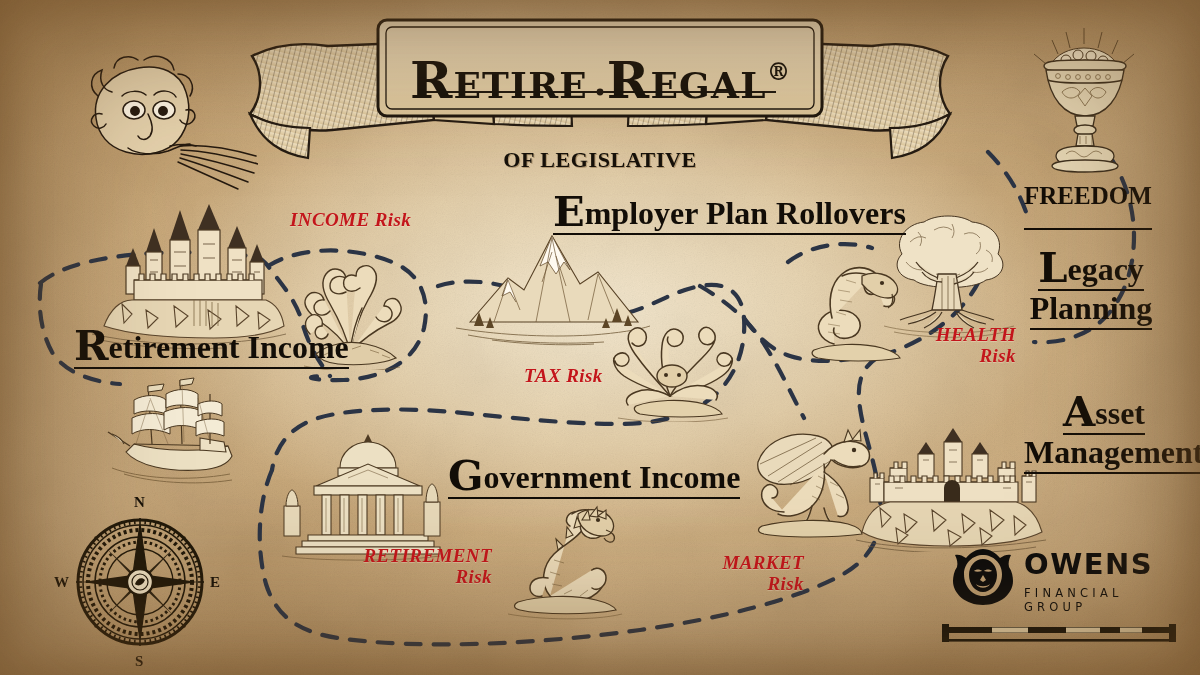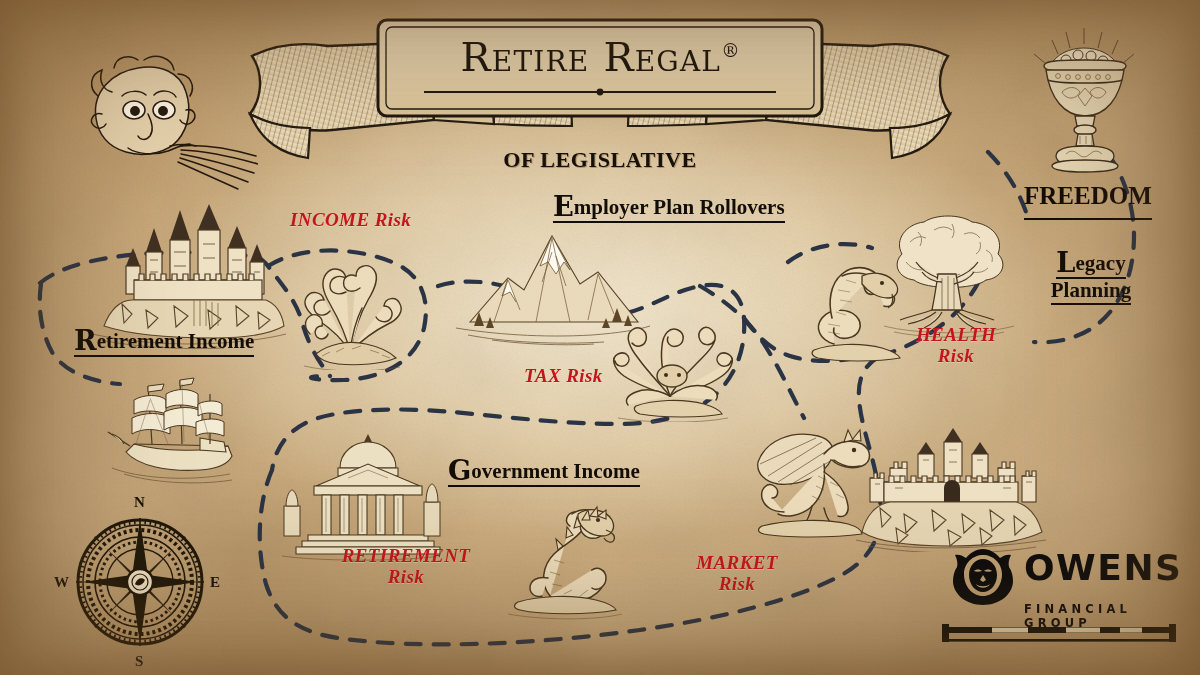--- a/index.html
+++ b/index.html
@@ -17,56 +17,56 @@
       radial-gradient(circle at 35% 40%, rgba(120,86,44,0.10) 0%, rgba(120,86,44,0) 12%),
       radial-gradient(circle at 62% 66%, rgba(120,86,44,0.09) 0%, rgba(120,86,44,0) 10%),
       linear-gradient(115deg, rgba(190,150,96,0.30) 0%, rgba(236,216,178,0.10) 30%, rgba(186,146,92,0.26) 55%, rgba(238,219,182,0.10) 78%, rgba(176,136,84,0.30) 100%);
   }
   
   #grain{position:absolute;inset:0;pointer-events:none;opacity:.5;mix-blend-mode:multiply;}
   #vign{position:absolute;inset:0;pointer-events:none;
     box-shadow:inset 0 0 130px 40px rgba(96,64,28,.55), inset 0 0 44px 6px rgba(112,76,34,.40);}
   .blk{position:absolute;color:#120d07;white-space:nowrap;}
   
-  .realm{font-weight:700;font-size:21px;line-height:1.12;}
+  .realm{font-weight:700;font-size:32px;line-height:1.12;}
   .realm .dc{font-family:"DejaVu Serif", serif;font-weight:700;font-size:1.30em;line-height:0;
              vertical-align:-2px;letter-spacing:0;}
   .realm .ul{border-bottom:2px solid #120d07;padding-bottom:1px;display:inline-block;}
   .realm.ctr{text-align:center;}
 
   
   .risk{position:absolute;color:#c3151b;font-style:italic;font-weight:700;
         font-size:19px;line-height:1.08;letter-spacing:.4px;white-space:nowrap;
         text-shadow:0 1px 0 rgba(255,245,225,.30);}
-  .risk.ctr{text-align:center;font-family:Liberation Serif, serif;}
+  .risk.ctr{text-align:right;font-family:Liberation Serif, serif;}
   .risk .cap{font-size:1.0em;}
 
   
   #banner{position:absolute;left:228px;top:8px;width:744px;height:170px;}
   #banner svg{position:absolute;inset:0;}
-  #title{position:absolute;left:0;right:0;top:26px;text-align:center;
-         font-family:"DejaVu Serif", serif;font-weight:400;font-size:40px;
+  #title{position:absolute;left:0;right:0;top:42px;text-align:center;
+         font-family:"DejaVu Serif", serif;font-weight:700;font-size:51px;
          font-variant:small-caps;letter-spacing:1.2px;color:#14100a;}
   #title .reg{font-size:.46em;vertical-align:super;font-variant:normal;letter-spacing:0;}
   #subtitle{position:absolute;left:0;right:0;top:110px;text-align:center;
          font-family:"Liberation Serif", serif;font-weight:700;font-size:22px;
          line-height:1.25;letter-spacing:.6px;color:#16110a;
          text-shadow:1px 1px 0 rgba(120,92,52,.45);}
 
   
   #compass{position:absolute;left:56px;top:498px;width:168px;height:168px;}
   .cdir{position:absolute;font-family:"Liberation Serif",serif;font-weight:700;font-size:15px;color:#171108;}
 
   
   #logo{position:absolute;left:952px;top:548px;width:228px;height:58px;}
   #logoTxt{position:absolute;left:72px;top:2px;}
-  #owens{font-family:"DejaVu Sans", sans-serif;font-weight:700;font-size:36px;
+  #owens{font-family:"DejaVu Sans", sans-serif;font-weight:700;font-size:29px;
          letter-spacing:1.5px;color:#0b0b0b;line-height:1;}
-  #fingrp{font-family:"DejaVu Sans", sans-serif;font-weight:700;font-size:11.5px;
-          letter-spacing:4.2px;color:#0b0b0b;margin-top:16px;}
+  #fingrp{font-family:"DejaVu Sans", sans-serif;font-weight:400;font-size:11.5px;
+          letter-spacing:4.2px;color:#0b0b0b;margin-top:7px;}
   #scalebar{position:absolute;left:940px;top:622px;width:238px;height:24px;}
 
   .art{position:absolute;}
   .art svg{display:block;}
 </style>
 </head>
 <body>
 
 <div id="map">
 
@@ -754,23 +754,27 @@
 
   <div class="realm blk" style="left:448px;top:460px">
     <span class="ul"><span class="dc">G</span><span>overnment Income</span></span>
   </div>
 
   <div class="realm blk ctr" style="left:1026px;top:252px;width:130px;text-align:center">
     <span class="ul"><span class="dc">L</span><span>egacy</span></span><br>
     <span class="ul">Planning</span>
   </div>
 
+  <div class="realm blk ctr" style="left:1024px;top:396px;width:160px;text-align:center">
+    <span class="ul"><span class="dc">A</span><span>sset</span></span><br>
+    <span class="ul">Management</span>
+  </div>
 
   <div class="blk" style="left:1024px;top:182px;font-weight:700;font-size:25px;">
-    <span style="border-bottom:2px solid #120d07;padding-bottom:8px;display:inline-block">FREEDOM</span>
+    <span style="border-bottom:2px solid #120d07;padding-bottom:18px;display:inline-block">FREEDOM</span>
   </div>
 
   <div class="risk" style="left:290px;top:210px">
     <span class="cap">INCOME</span><span> Risk</span>
   </div>
 
   <div class="risk" style="left:524px;top:366px">
     <span class="cap">TAX</span><span> Risk</span>
   </div>
 

